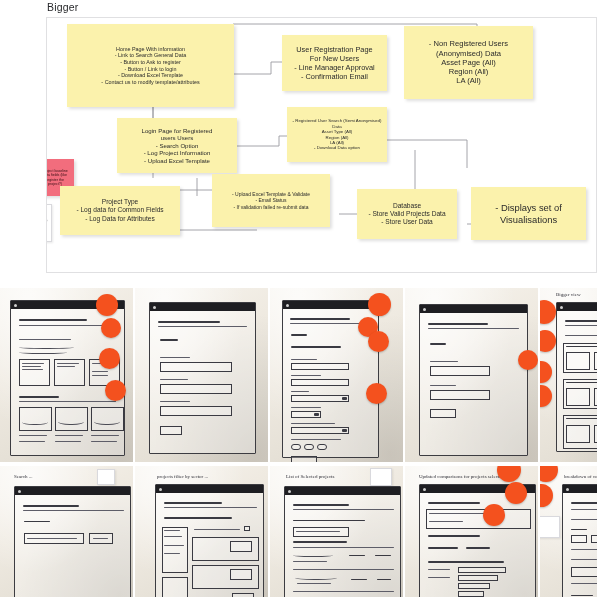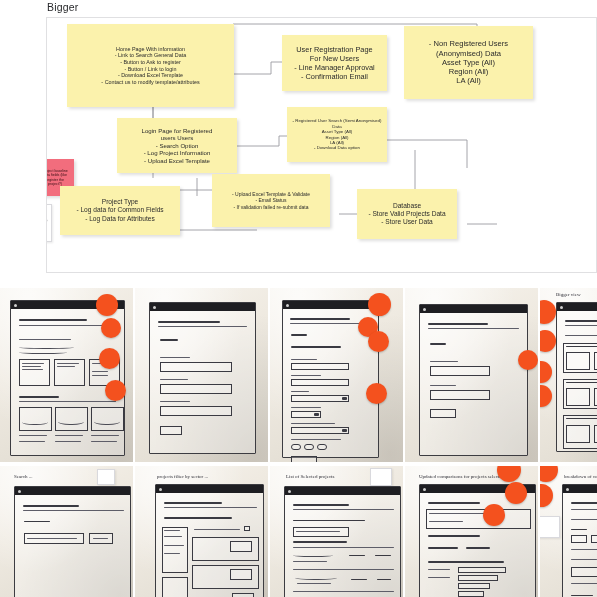--- a/index.html
+++ b/index.html
@@ -185,21 +185,21 @@
       <div class="note" style="left:235px; top:17px; width:105px; height:56px; font-size:7.4px;">
         <span>User Registration Page
 For New Users
 - Line Manager Approval
 - Confirmation Email</span>
       </div>
 
       <div class="note" style="left:357px; top:8px; width:129px; height:73px; font-size:7.6px;">
         <span>- Non Registered Users
 (Anonymised) Data
-Asset Type (All)
+Asset Page (All)
 Region (All)
 LA (All)</span>
       </div>
 
       <div class="note" style="left:70px; top:100px; width:120px; height:55px; font-size:6.1px;">
         <span>Login Page for Registered
 users Users
 - Search Option
 - Log Project Information
 - Upload Excel Template</span>
@@ -228,20 +228,23 @@
 - Email Status
 - If validation failed re-submit data</span>
       </div>
 
       <div class="note" style="left:310px; top:171px; width:100px; height:50px; font-size:6.6px;">
         <span>Database
 - Store Valid Projects Data
 - Store User Data</span>
       </div>
 
+      <div class="note" style="left:424px; top:169px; width:115px; height:53px; font-size:9.4px;">
+        <span>- Displays set of Visualisations</span>
+      </div>
 
       <div class="callout" style="left:-45px; top:186px; width:50px; height:38px; font-size:5px;">
         <span>Alex to draw some screens</span>
       </div>
 
     </div>
   </div>
 
   <div class="grid">
 

